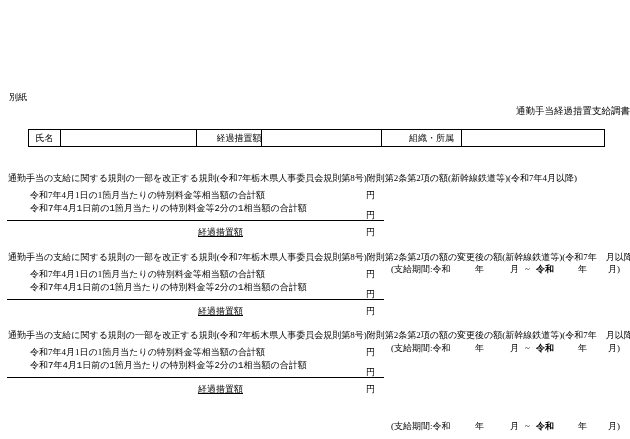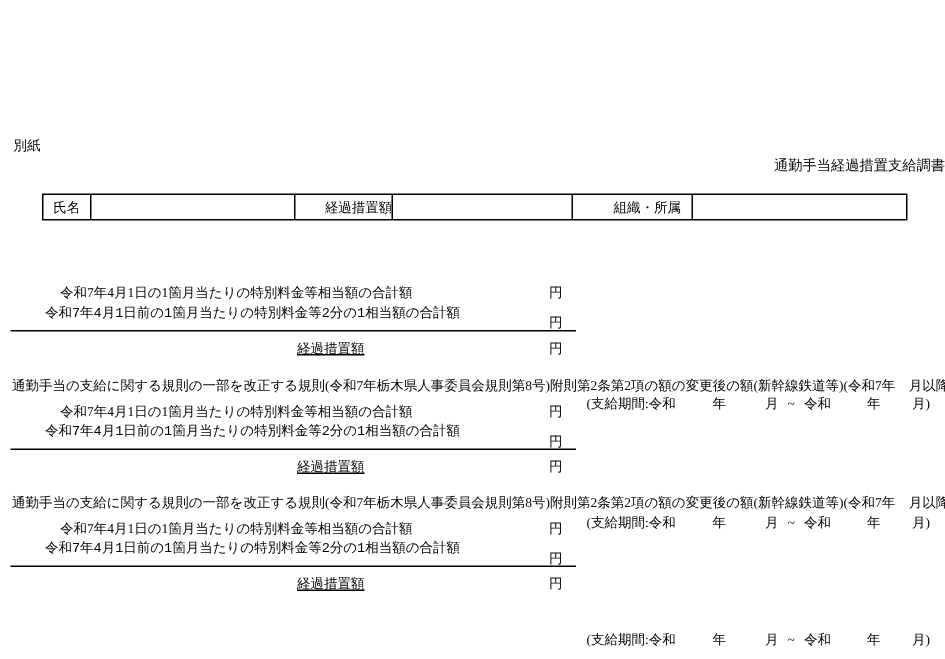--- a/index.html
+++ b/index.html
@@ -30,52 +30,53 @@
   .ht-emp-l{width:45px;}
   .ht-emp-v{width:100px;}
   .ht-org-l{width:60px;}
   .ht-org-v{flex:1;}
   
   .section{position:absolute;left:0;width:630px;height:70px;}
   #section-1{top:135px;}
   #section-2{top:214px;}
   #section-3{top:292px;}
   .s-heading{left:8px;top:0;}
-  .s-l1-label{left:40px;top:17px;text-align:center;}
+  .s-l1-label{left:30px;top:17px;text-align:center;}
   .s-l1-unit{left:366px;top:17px;}
   .s-l2-label{left:30px;top:31px;font-family:Liberation Mono, monospace;}
   .s-l2-unit{left:366px;top:37px;}
   .s-rule{left:7px;top:48px;width:377px;height:0;border-top:1.5px solid #000;}
   .s-total-label{left:198px;top:54px;text-decoration:underline;}
   .s-total-unit{left:366px;top:54px;}
   .s-period{left:391px;top:54px;width:239px;height:12px;}
   .p-prefix{left:0;top:0;}
   .p-y1{left:84px;top:0;}
   .p-m1{left:119px;top:0;}
   .p-sep{left:134px;top:0;}
-  .p-era2{left:145px;top:0;}
+  .p-era2{left:145px;top:0;font-weight:bold;}
   .p-y2{left:187px;top:0;}
   .p-suffix{left:217px;top:0;}
 </style>
 </head>
 <body>
 
 <div id="attachment-label" class="abs txt">別紙</div>
 <div id="page-title" class="abs txt">通勤手当経過措置支給調書</div>
 
 <div id="header-table" class="abs">
   <div class="ht-cell ht-name-l">氏名</div>
   <div class="ht-cell ht-name-v"></div>
   <div class="ht-cell ht-emp-l">経過措置額</div>
   <div class="ht-cell ht-emp-v"></div>
   <div class="ht-cell ht-org-l">組織・所属</div>
   <div class="ht-cell ht-org-v"></div>
 </div>
 
 <div id="section-1" class="section">
+  <div class="abs txt s-heading">通勤手当の支給に関する規則の一部を改正する規則(令和7年栃木県人事委員会規則第8号)附則第2条第2項の額(新幹線鉄道等)(令和7年4月以降)</div>
   <div class="abs txt s-l1-label">令和7年4月1日の1箇月当たりの特別料金等相当額の合計額</div>
   <div class="abs txt s-l1-unit">円</div>
   <div class="abs txt s-l2-label">令和7年4月1日前の1箇月当たりの特別料金等2分の1相当額の合計額</div>
   <div class="abs txt s-l2-unit">円</div>
   <div class="abs s-rule"></div>
   <div class="abs txt s-total-label">経過措置額</div>
   <div class="abs txt s-total-unit">円</div>
   <div class="abs s-period">
     <span class="abs txt p-prefix">(支給期間:令和</span>
     <span class="abs txt p-y1">年</span>

